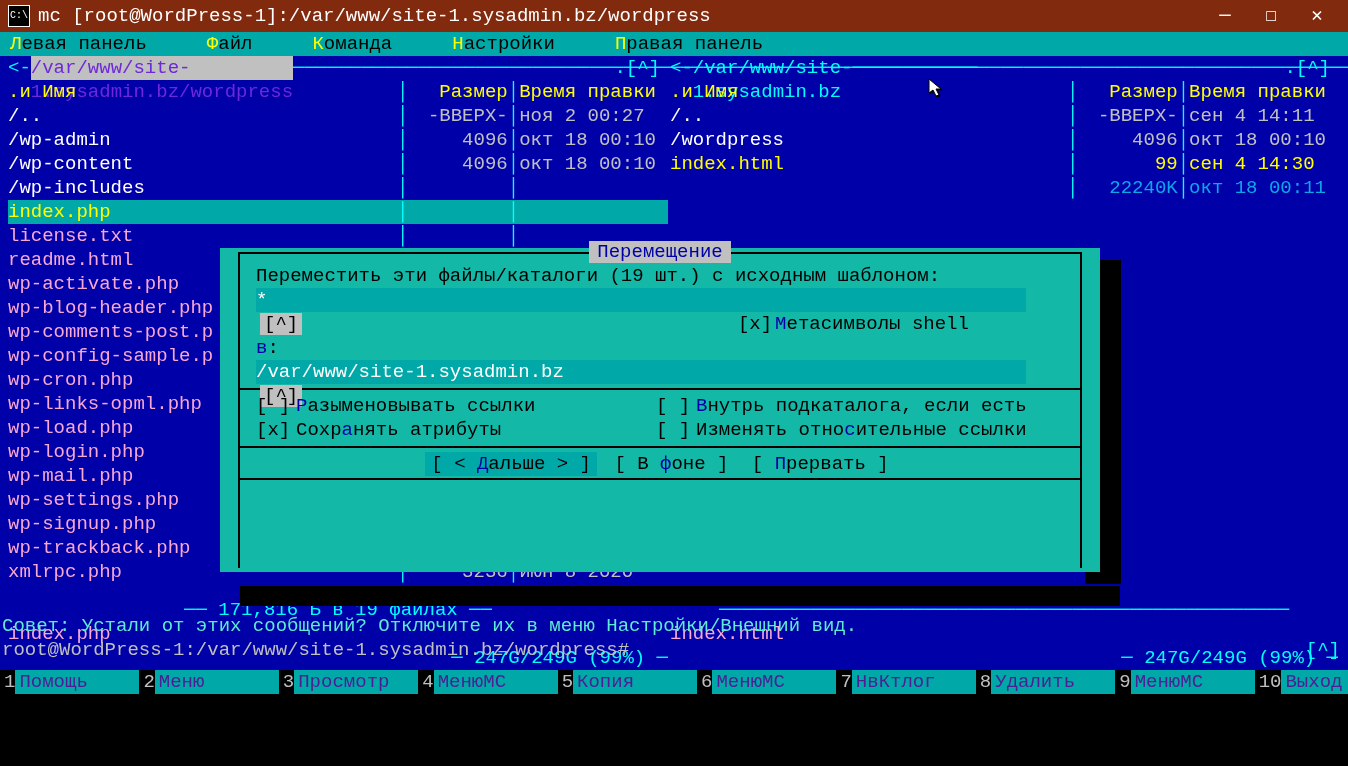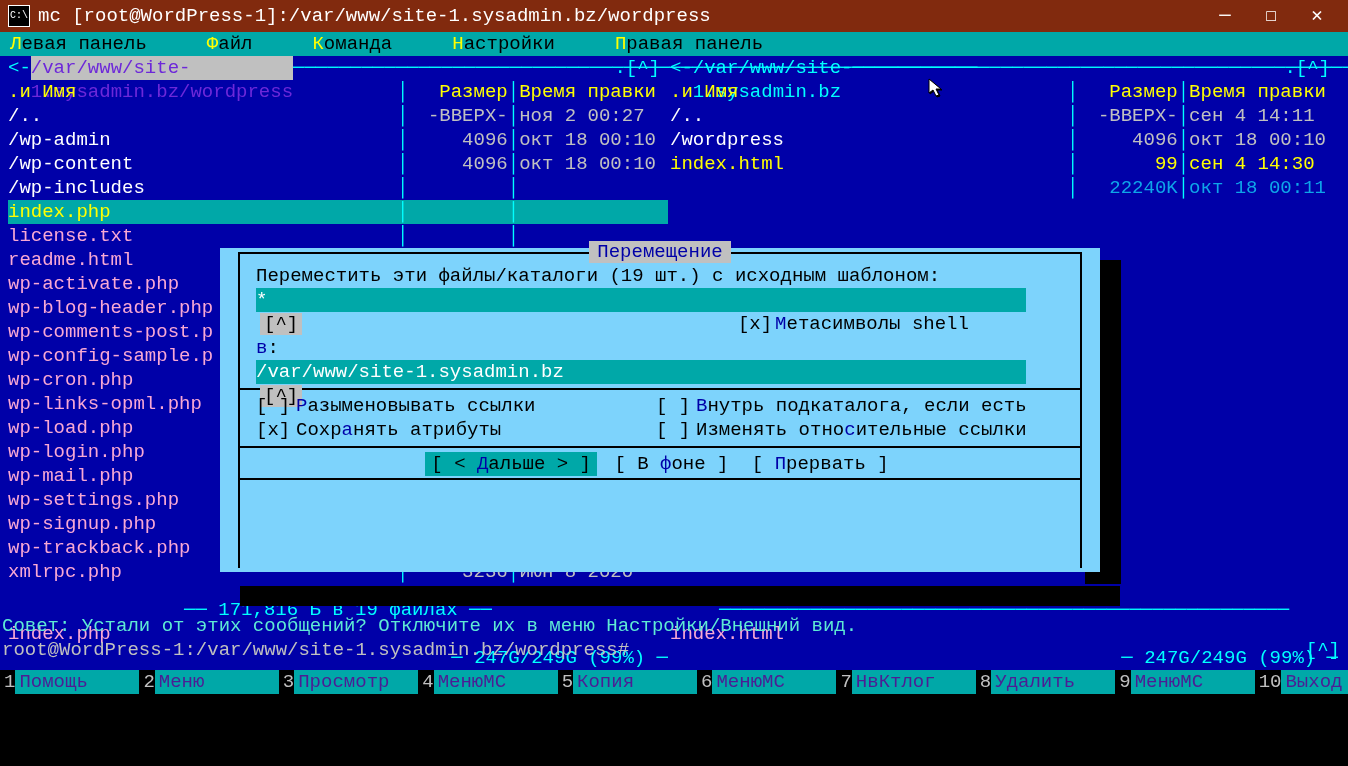--- a/index.html
+++ b/index.html
@@ -29,21 +29,21 @@
 .fsel .fn,.fsel .fdir{color:#ffff00}
 .fhl{color:#ffff00}
 .fmag{color:#0ea5e9}
 .sep{color:#00ffff}
 .hint{position:absolute;bottom:56px;left:0;height:24px;color:#5eead4}
 .prompt{position:absolute;bottom:32px;left:0;height:24px;color:#c0c0c0}
 .fkeys{position:absolute;bottom:0;left:0;right:0;height:24px;display:flex}
 .fk{display:flex}
 .fk-n{color:#c0c0c0;background:#000;padding-left:4px}
 .fk-l{background:#00a8a8;color:#4c1d95;padding:0 4px;width:116px}
-.dlg{position:absolute;left:220px;top:192px;width:880px;height:324px;background:#7dd3fc;color:#000}
+.dlg{position:absolute;left:220px;top:192px;width:880px;height:324px;background:#14b8a6;color:#000}
 .dlg-sh{position:absolute;left:240px;top:530px;width:880px;height:20px;background:#000}
 .dlg-sh2{position:absolute;left:1085px;top:204px;width:36px;height:324px;background:#000}
 .dlg-b{border-left:2px solid #000;border-right:2px solid #000;position:absolute;left:18px;right:18px;top:4px;bottom:4px}
 .dlg-bt{border-top:2px solid #000;height:0}
 .dlg-ti{color:#0000a8;text-align:center}
 .dlg-r{height:24px;padding:0 16px}
 .inp{background:#00a8a8;color:#fff;display:inline-block;width:770px;height:24px}
 .inp-hist{background:#c0c0c0;color:#000;padding:0 4px;margin-left:4px}
 .chk{display:inline-block;width:40px}
 .hk{color:#ffff00}

